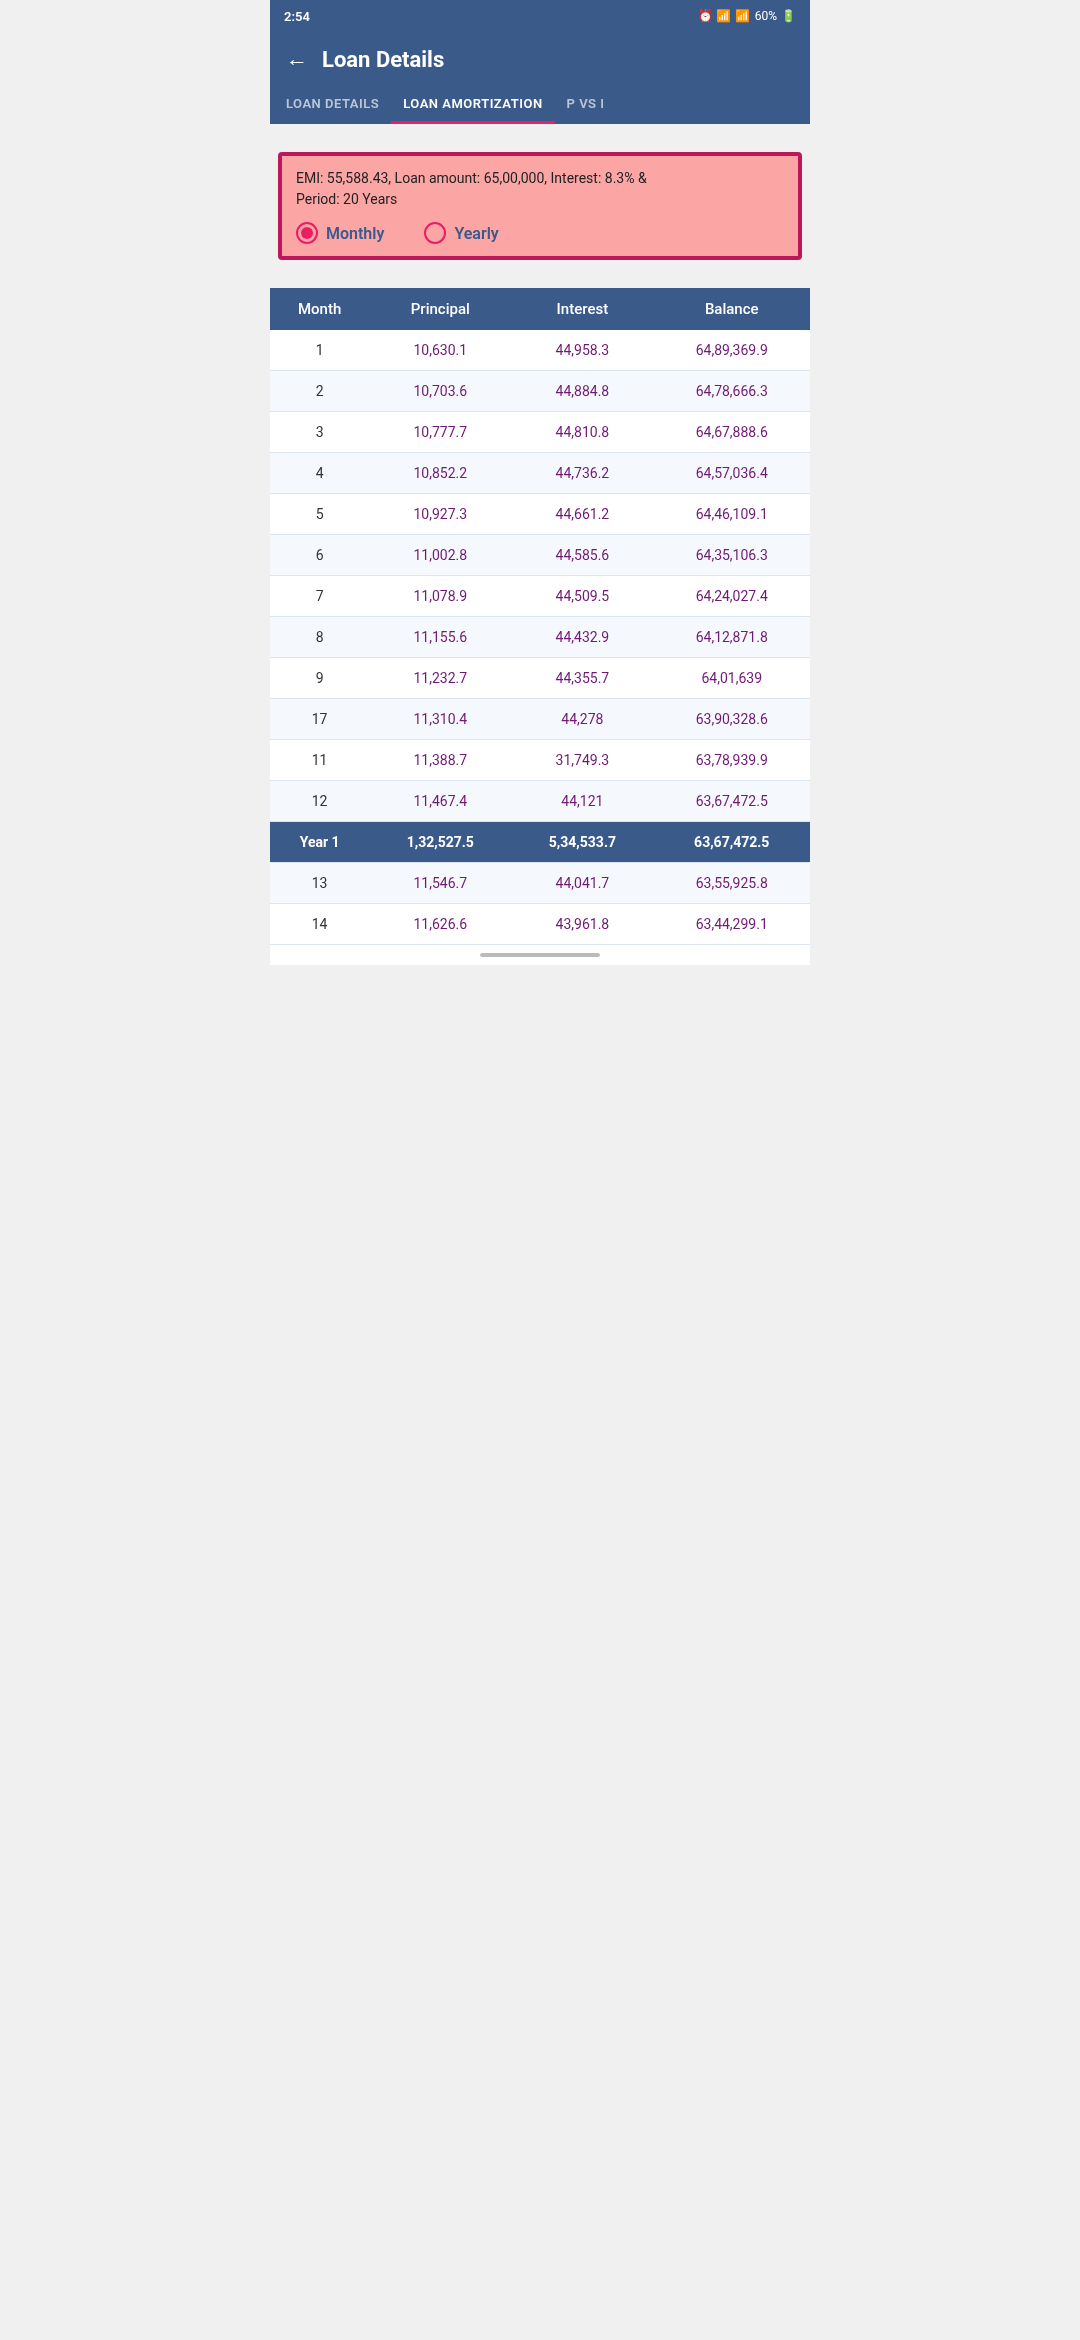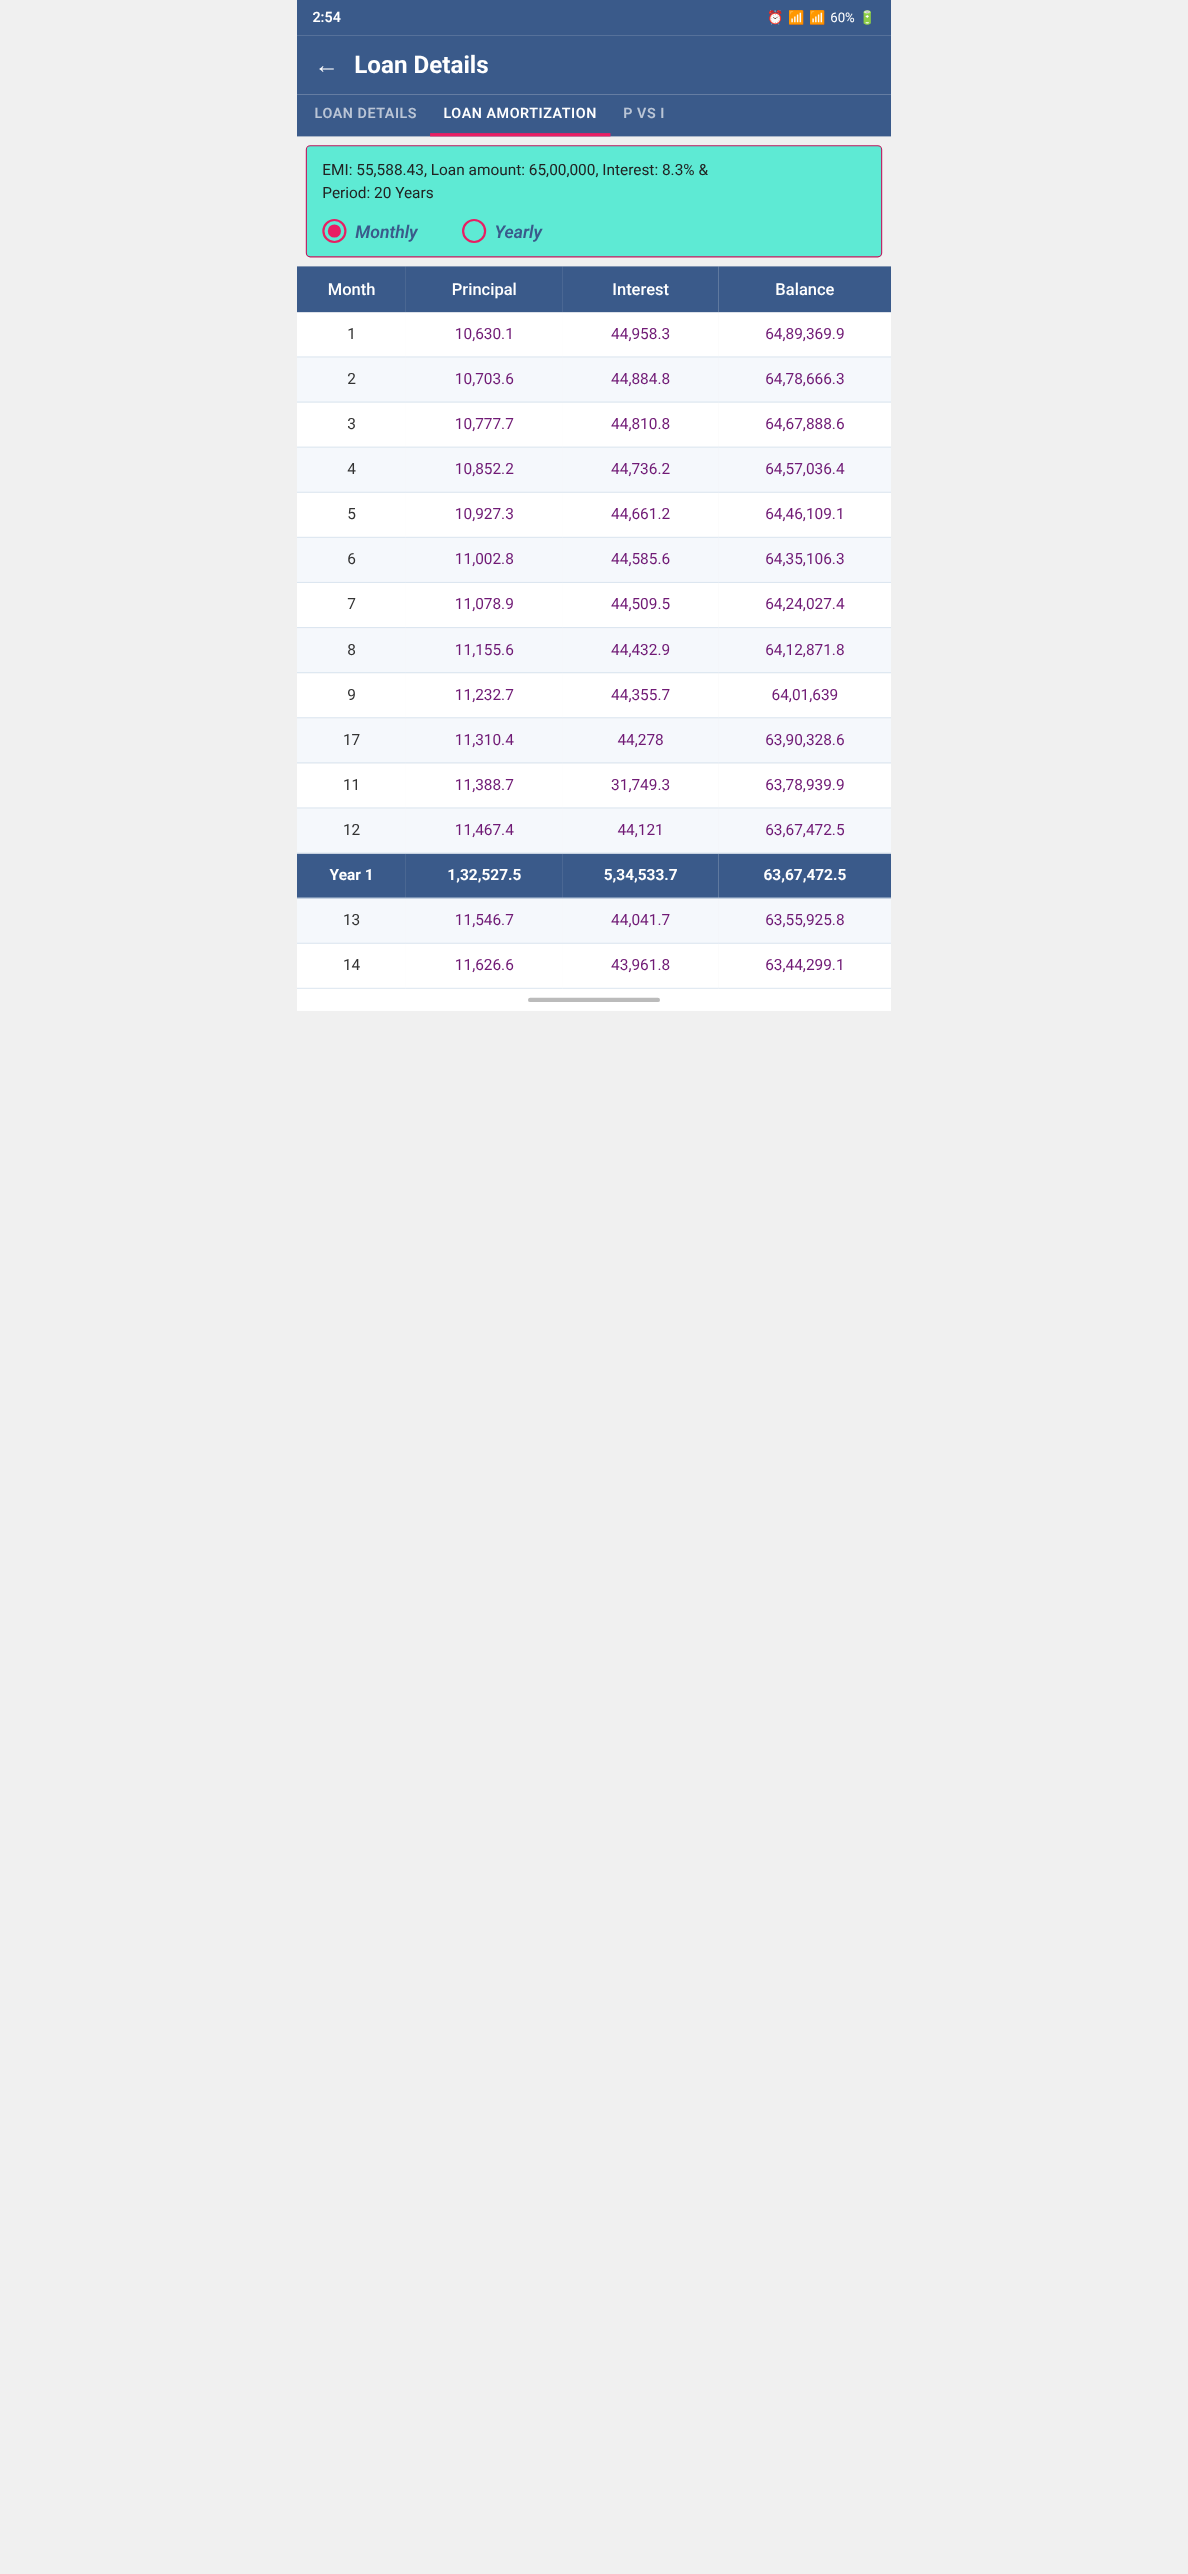--- a/index.html
+++ b/index.html
@@ -65,37 +65,36 @@
       border-bottom: 3px solid transparent;
       white-space: nowrap;
     }
     .tab.active {
       color: white;
       border-bottom: 3px solid #e91e63;
     }
 
     
     .info-box {
-      background: #5eead4;
-      border: 1px solid #be185d;
-      margin: 8px 8px;
+      background: #fca5a5;
+      border: 4px solid #be185d;
+      margin: 28px 8px;
       padding: 12px 14px;
       border-radius: 4px;
     }
     .info-text {
       font-size: 14px;
       color: #222;
       line-height: 1.5;
       margin-bottom: 12px;
     }
     .radio-group {
       display: flex;
       align-items: center;
       gap: 40px;
-      font-style: italic;
     }
     .radio-item {
       display: flex;
       align-items: center;
       gap: 8px;
       cursor: pointer;
     }
     .radio-circle {
       width: 22px;
       height: 22px;

